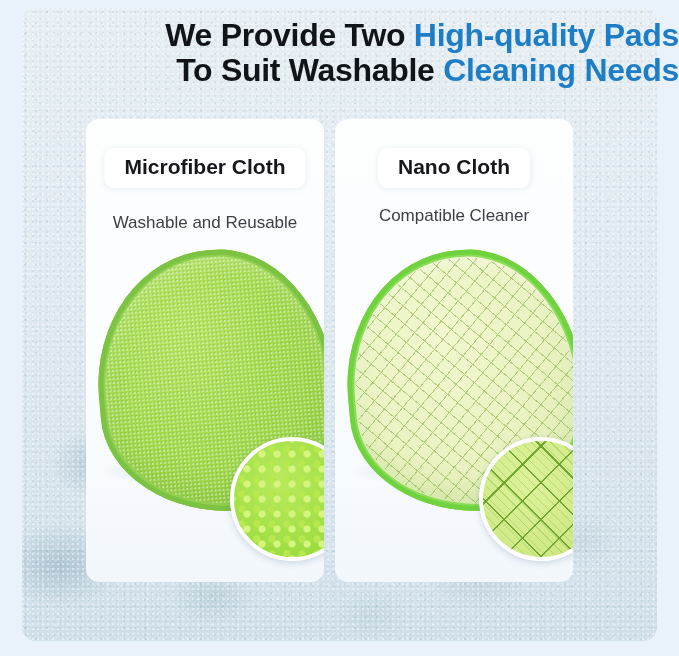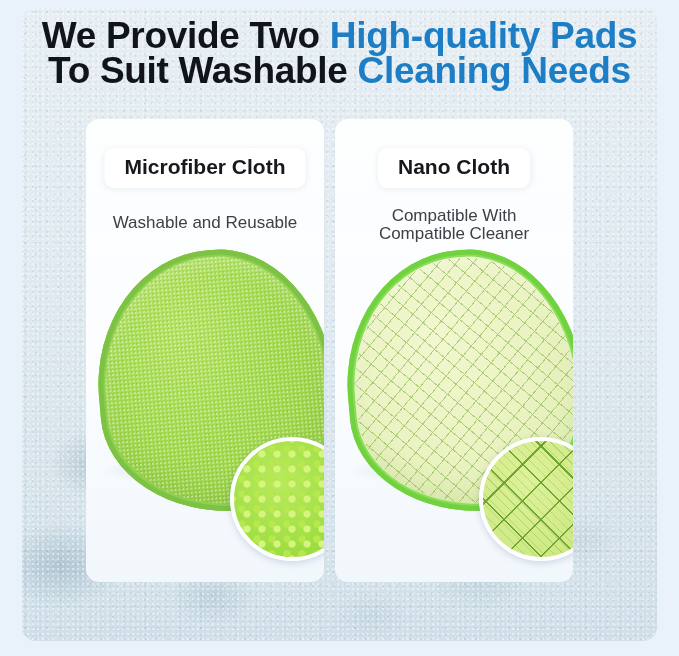--- a/index.html
+++ b/index.html
@@ -37,22 +37,22 @@
   .grain2{
     position:absolute;inset:0;opacity:.35;
     background-image:
       radial-gradient(circle at 3px 4px, rgba(100,134,154,.35) .8px, rgba(100,134,154,0) 1.6px),
       radial-gradient(circle at 8px 6px, rgba(255,255,255,.7) .9px, rgba(255,255,255,0) 1.7px);
     background-size:11px 11px,13px 13px;
   }
 
   
   .headline{
-    position:absolute;left:0;top:18px;width:679px;text-align:center;
-    font-size:37px;font-weight:bold;line-height:35px;letter-spacing:-.3px;
+    position:absolute;left:0;top:18px;width:679px;text-align:right;
+    font-size:32px;font-weight:bold;line-height:35px;letter-spacing:-.3px;
     color:#111418;
   }
   .hl-blue{color:#1d7ec6;}
 
   
   .cards{position:absolute;left:58px;top:119px;width:487px;height:463px;display:flex;gap:11px;padding-left:28px;}
   .card{
     position:relative;flex:1;border-radius:13px;
     background:linear-gradient(180deg,#fdfefe 0%,#fbfdff 55%,#f2f7fc 100%);
     overflow:hidden;
@@ -177,21 +177,20 @@
         </div>
         <div class="inset micro-inset">
           <div class="nubs"></div>
         </div>
       </div>
     </div>
 
     <div class="card right">
       <div class="pill">Nano Cloth</div>
       <div class="sub">
-        <div>Compatible With</div>
         <div>Compatible Cleaner</div>
       </div>
       <div class="pad-wrap">
         <div class="pad-shadow"></div>
         <div class="pad nano">
           <div class="nano-tex"></div>
         </div>
         <div class="inset nano-inset">
           <div class="lattice"></div>
         </div>

